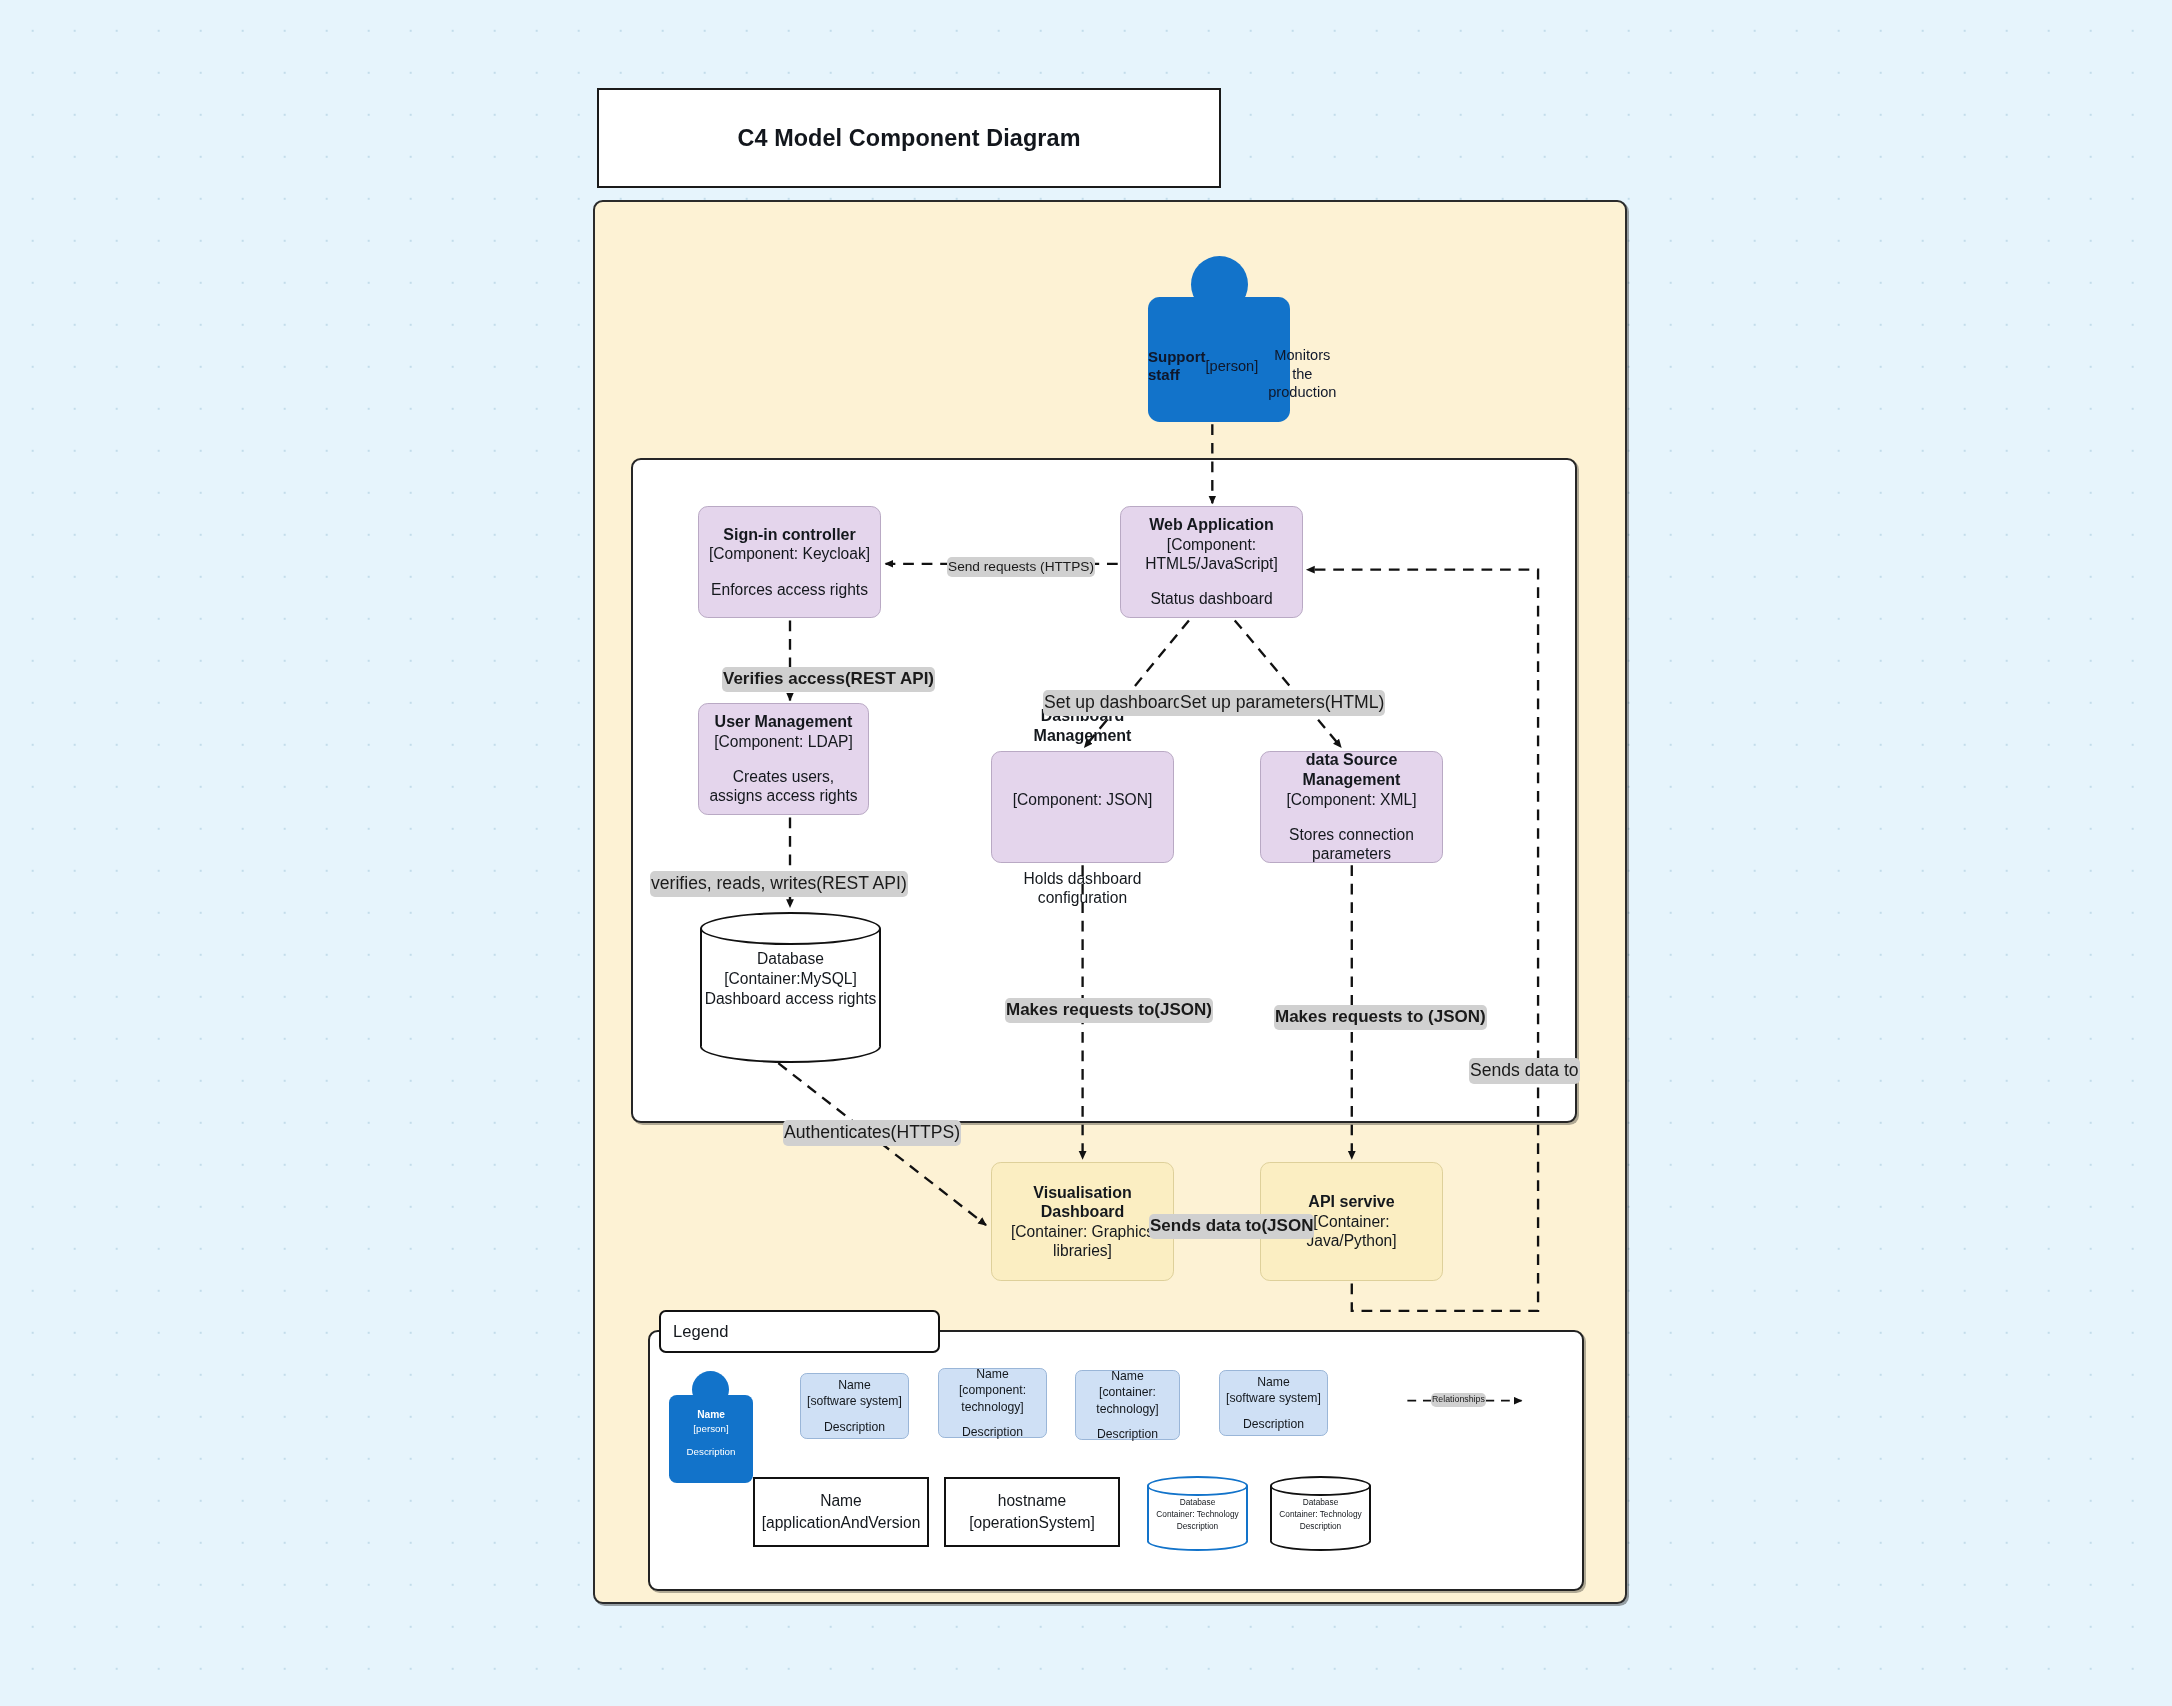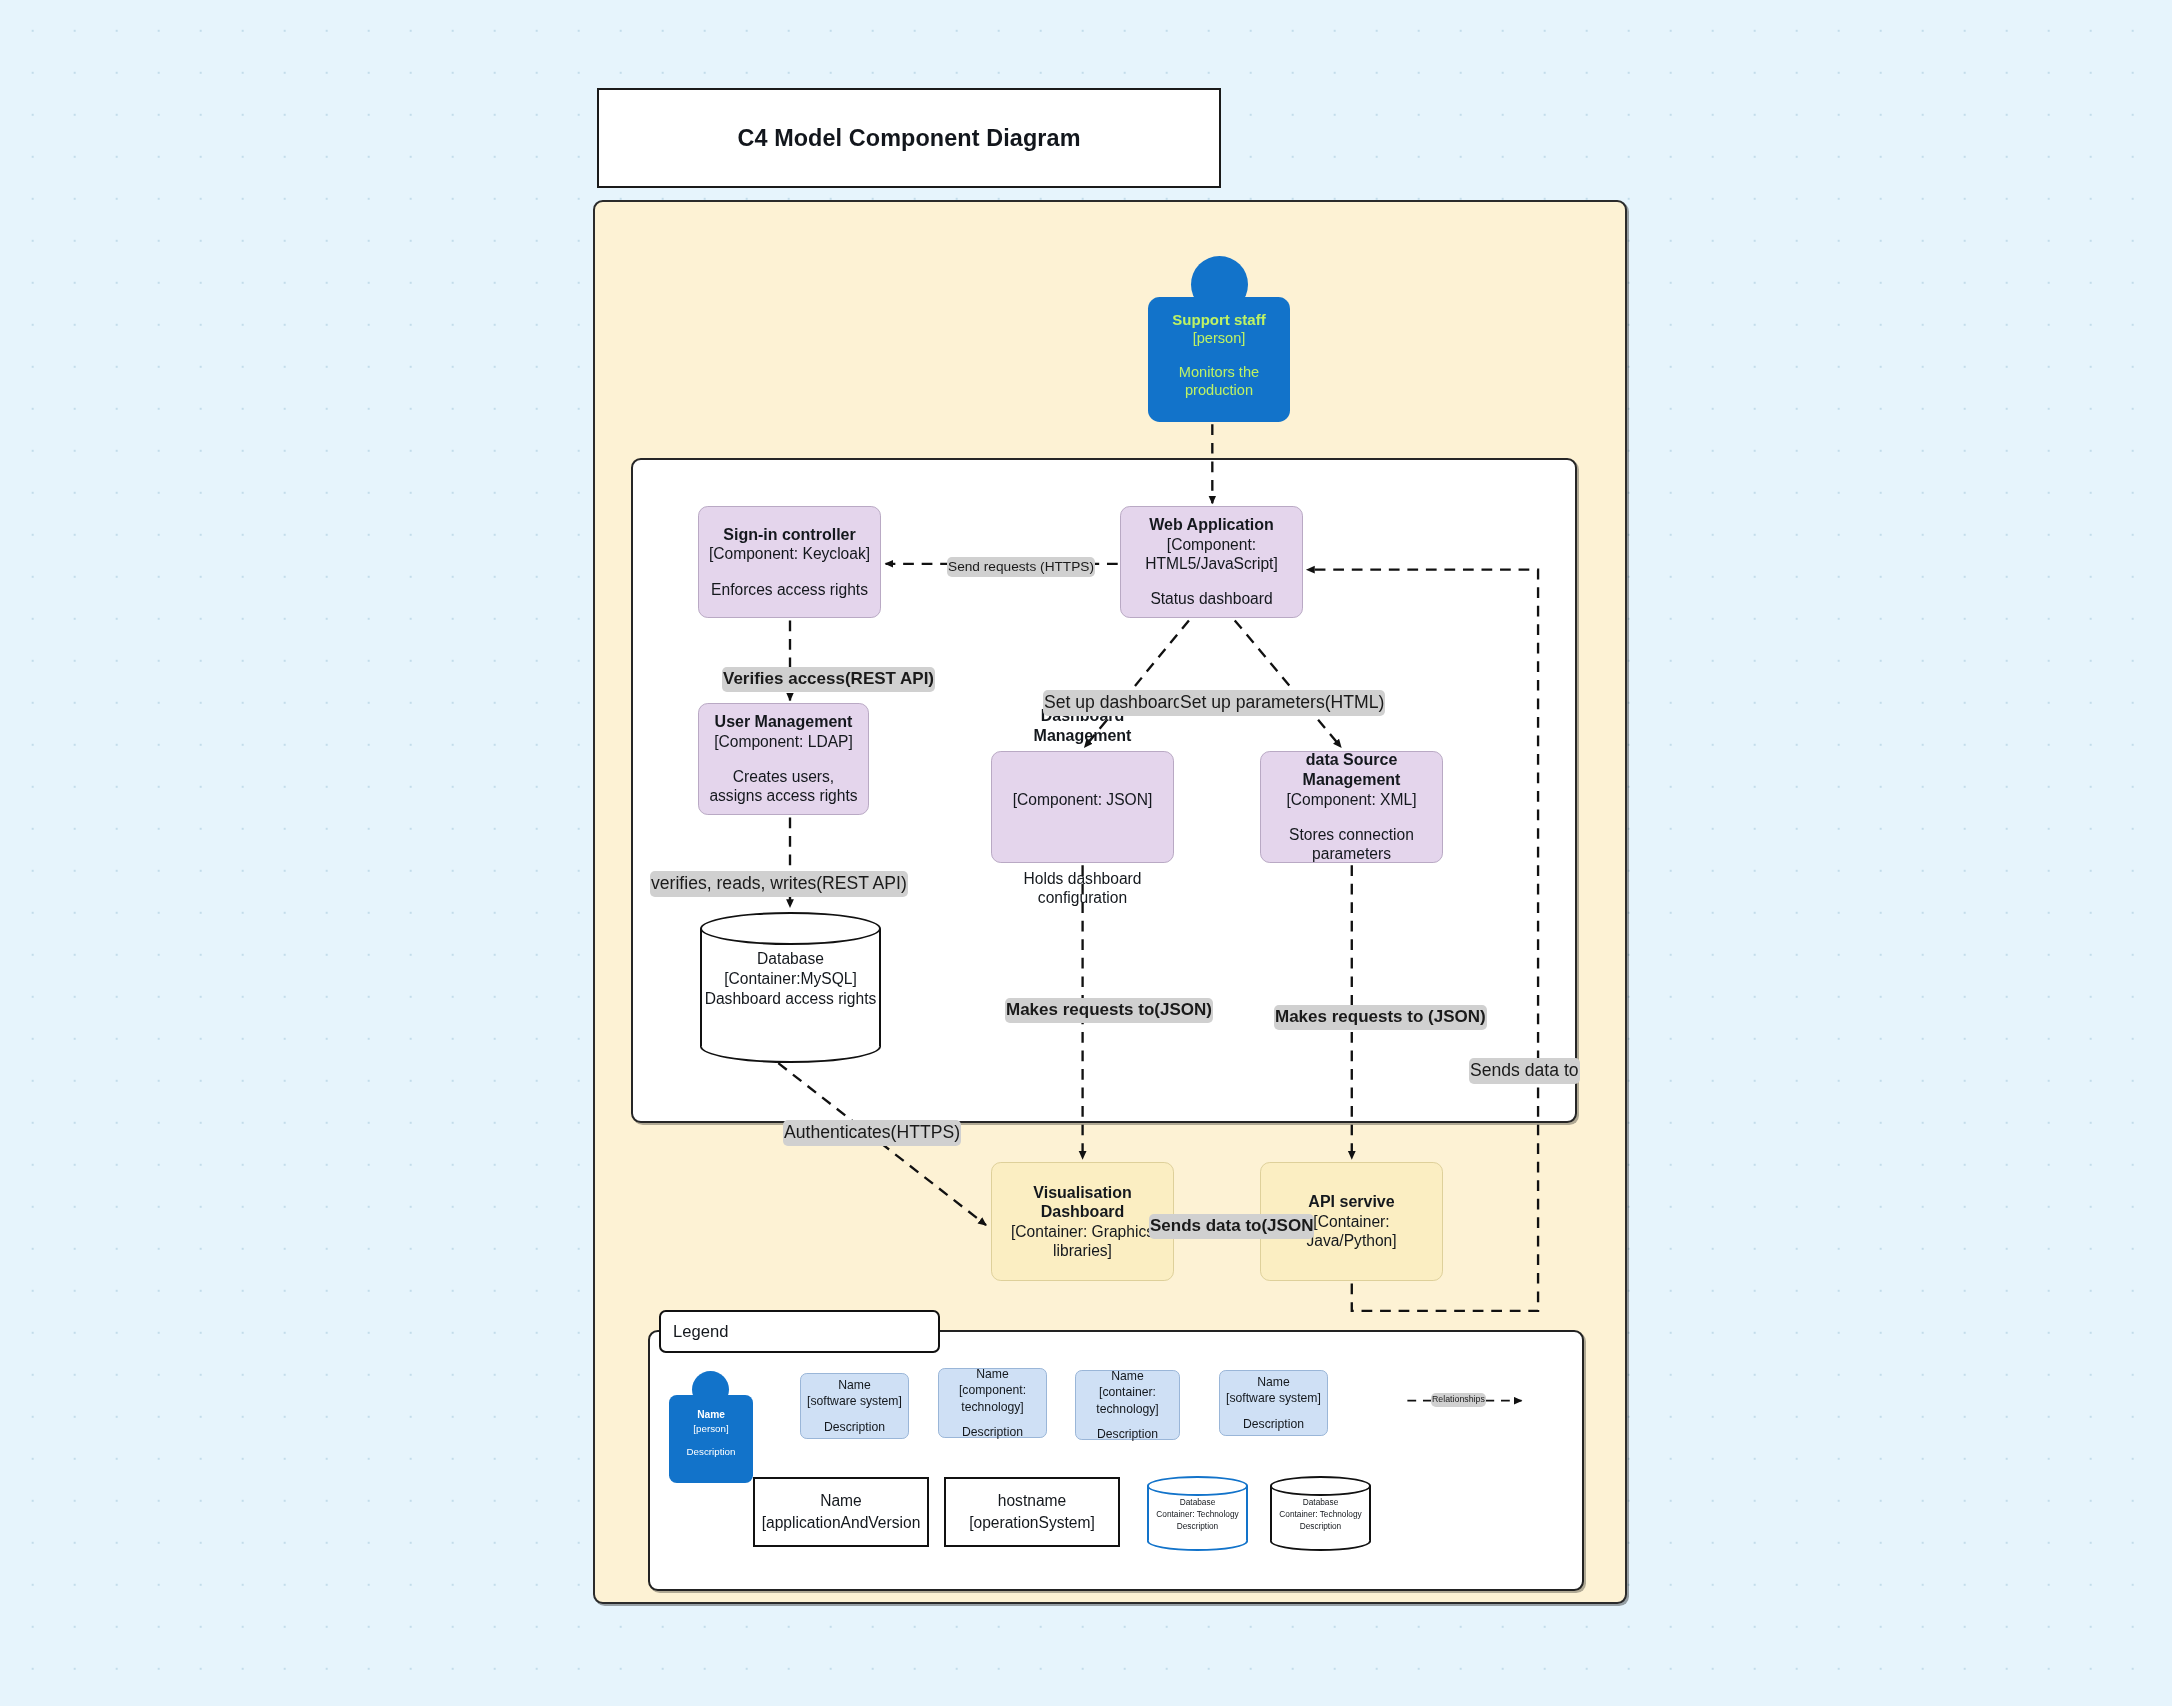--- a/index.html
+++ b/index.html
@@ -40,27 +40,27 @@
     box-shadow:2px 2px 0 rgba(0,0,0,.3);
   }
 
   
   #person-head{
     left:1191px;top:256px;width:57px;height:57px;border-radius:50%;
     background:#1273ca;
   }
   #person-body{
     left:1148px;top:297px;width:142px;height:125px;border-radius:11.7px;
-    background:#1273ca;color:#bef264;
-    display:flex;flex-direction:column;align-items:center;justify-content:flex-start;
+    background:#1273ca;color:#0f172a;
+    display:flex;flex-direction:row;align-items:center;justify-content:flex-start;
     padding-top:13.7px;
   }
   #person-body .pname{font-size:15px;font-weight:bold;line-height:1.25;}
   #person-body .ptype{font-size:14.6px;line-height:1.3;}
-  #person-body .pdesc{font-size:14.6px;line-height:1.25;text-align:center;margin-top:14.6px;}
+  #person-body .pdesc{font-size:14.6px;line-height:1.25;text-align:center;margin-top:14.6px;margin-left:10px;}
 
   
   .comp{
     background:#e4d5ec;border:1.6px solid #b9a9c4;border-radius:9.8px;
     display:flex;flex-direction:column;align-items:center;justify-content:center;
     text-align:center;color:#14181d;padding:5.9px 7.8px;
   }
   .comp .n{font-size:16px;font-weight:bold;line-height:1.22;}
   .comp .t{font-size:15.6px;line-height:1.25;}
   .comp .d{font-size:15.6px;line-height:1.25;margin-top:15.6px;}

